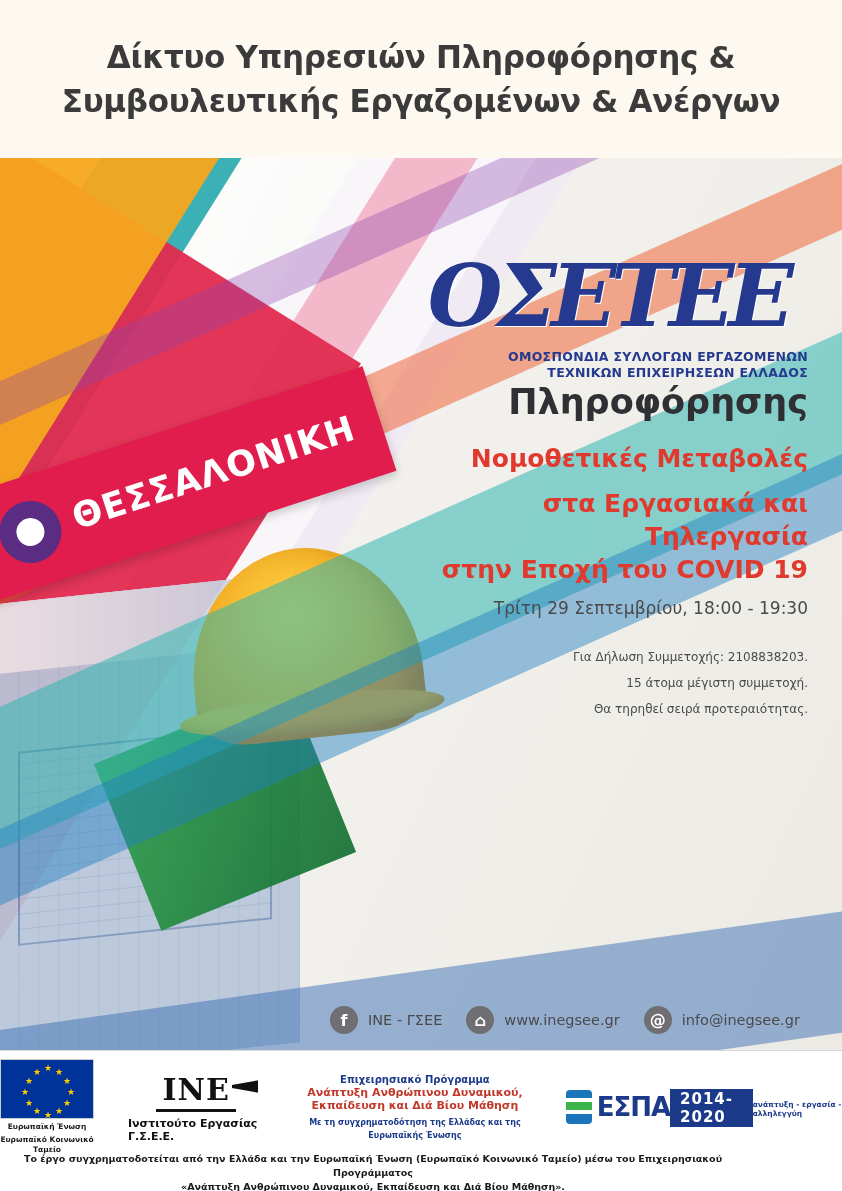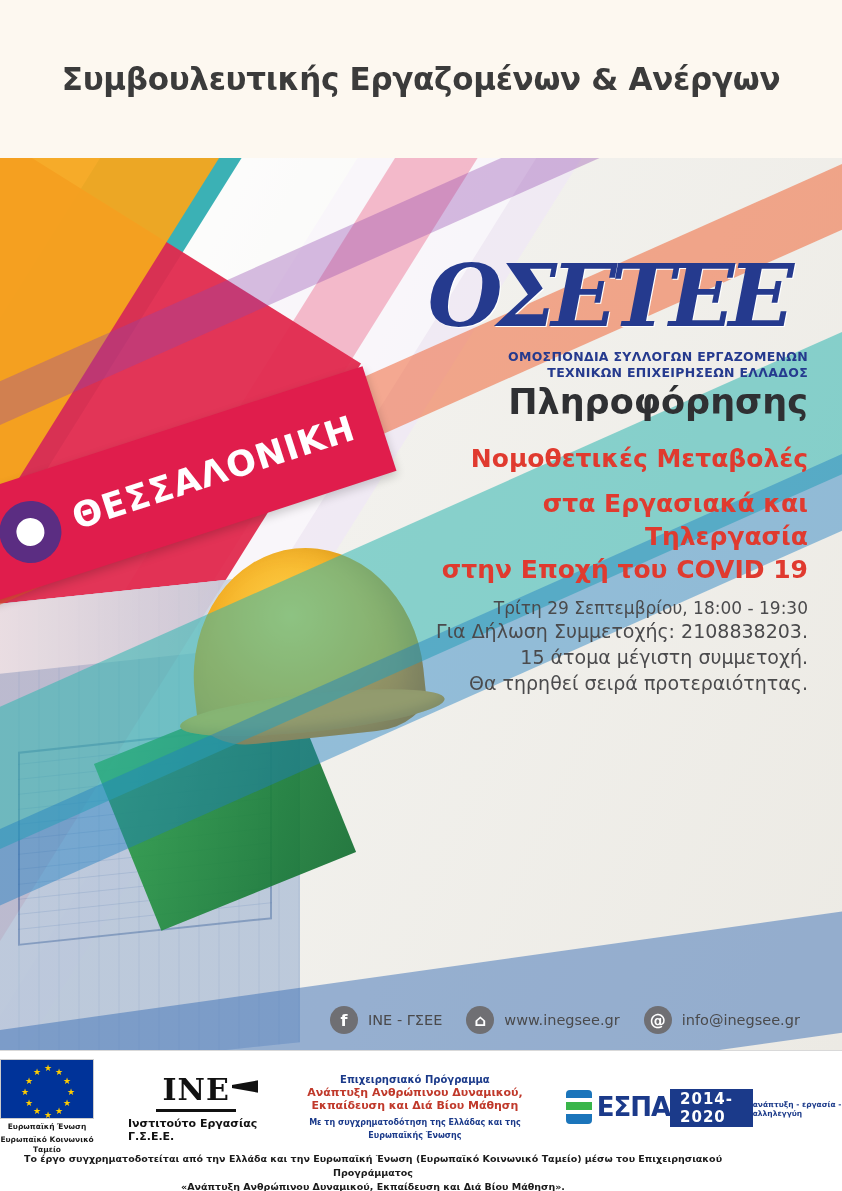--- a/index.html
+++ b/index.html
@@ -126,21 +126,21 @@
   .title{
     margin-top:34px;font-size:35px;font-weight:bold;line-height:43px;color:#2f3033;padding-right:20px;
   }
   .subtitle{
     margin-top:18px;font-size:25px;font-weight:bold;line-height:33px;color:#e03a2f;padding-right:20px;
   }
   .when{
     margin-top:12px;font-size:17px;color:#4a4a4c;padding-right:20px;
   }
   .info{
-    font-size:19px;line-height:26px;color:#4a4a4c;padding-right:20px;
+    margin-top:26px;font-size:12px;line-height:26px;color:#4a4a4c;padding-right:20px;
   }
   .venue{
     margin-top:26px;font-size:19px;font-weight:bold;line-height:28px;color:#3a3a3c;padding-right:20px;
   }
   .venue sup{font-size:12px;}
 
   
   .contact{
     position:absolute;left:330px;top:1000px;width:500px;height:40px;
     display:flex;align-items:center;gap:10px;z-index:35;
@@ -213,20 +213,21 @@
     position:absolute;left:16px;top:102px;width:714px;text-align:center;
     font-size:9.5px;color:#1a1a1a;line-height:14px;font-weight:bold;
   }
 </style>
 </head>
 <body>
 
 <div class="poster">
 
   <div class="header">
+    <div class="line">Δίκτυο Υπηρεσιών Πληροφόρησης &amp;</div>
     <div class="line">Συμβουλευτικής Εργαζομένων &amp; Ανέργων</div>
   </div>
 
   <div class="art">
     <div class="base"></div>
     <div class="band w6"></div>
     <div class="band w5"></div>
     <div class="band w12"></div>
     <div class="band w4"></div>
     <div class="band w1"></div>

